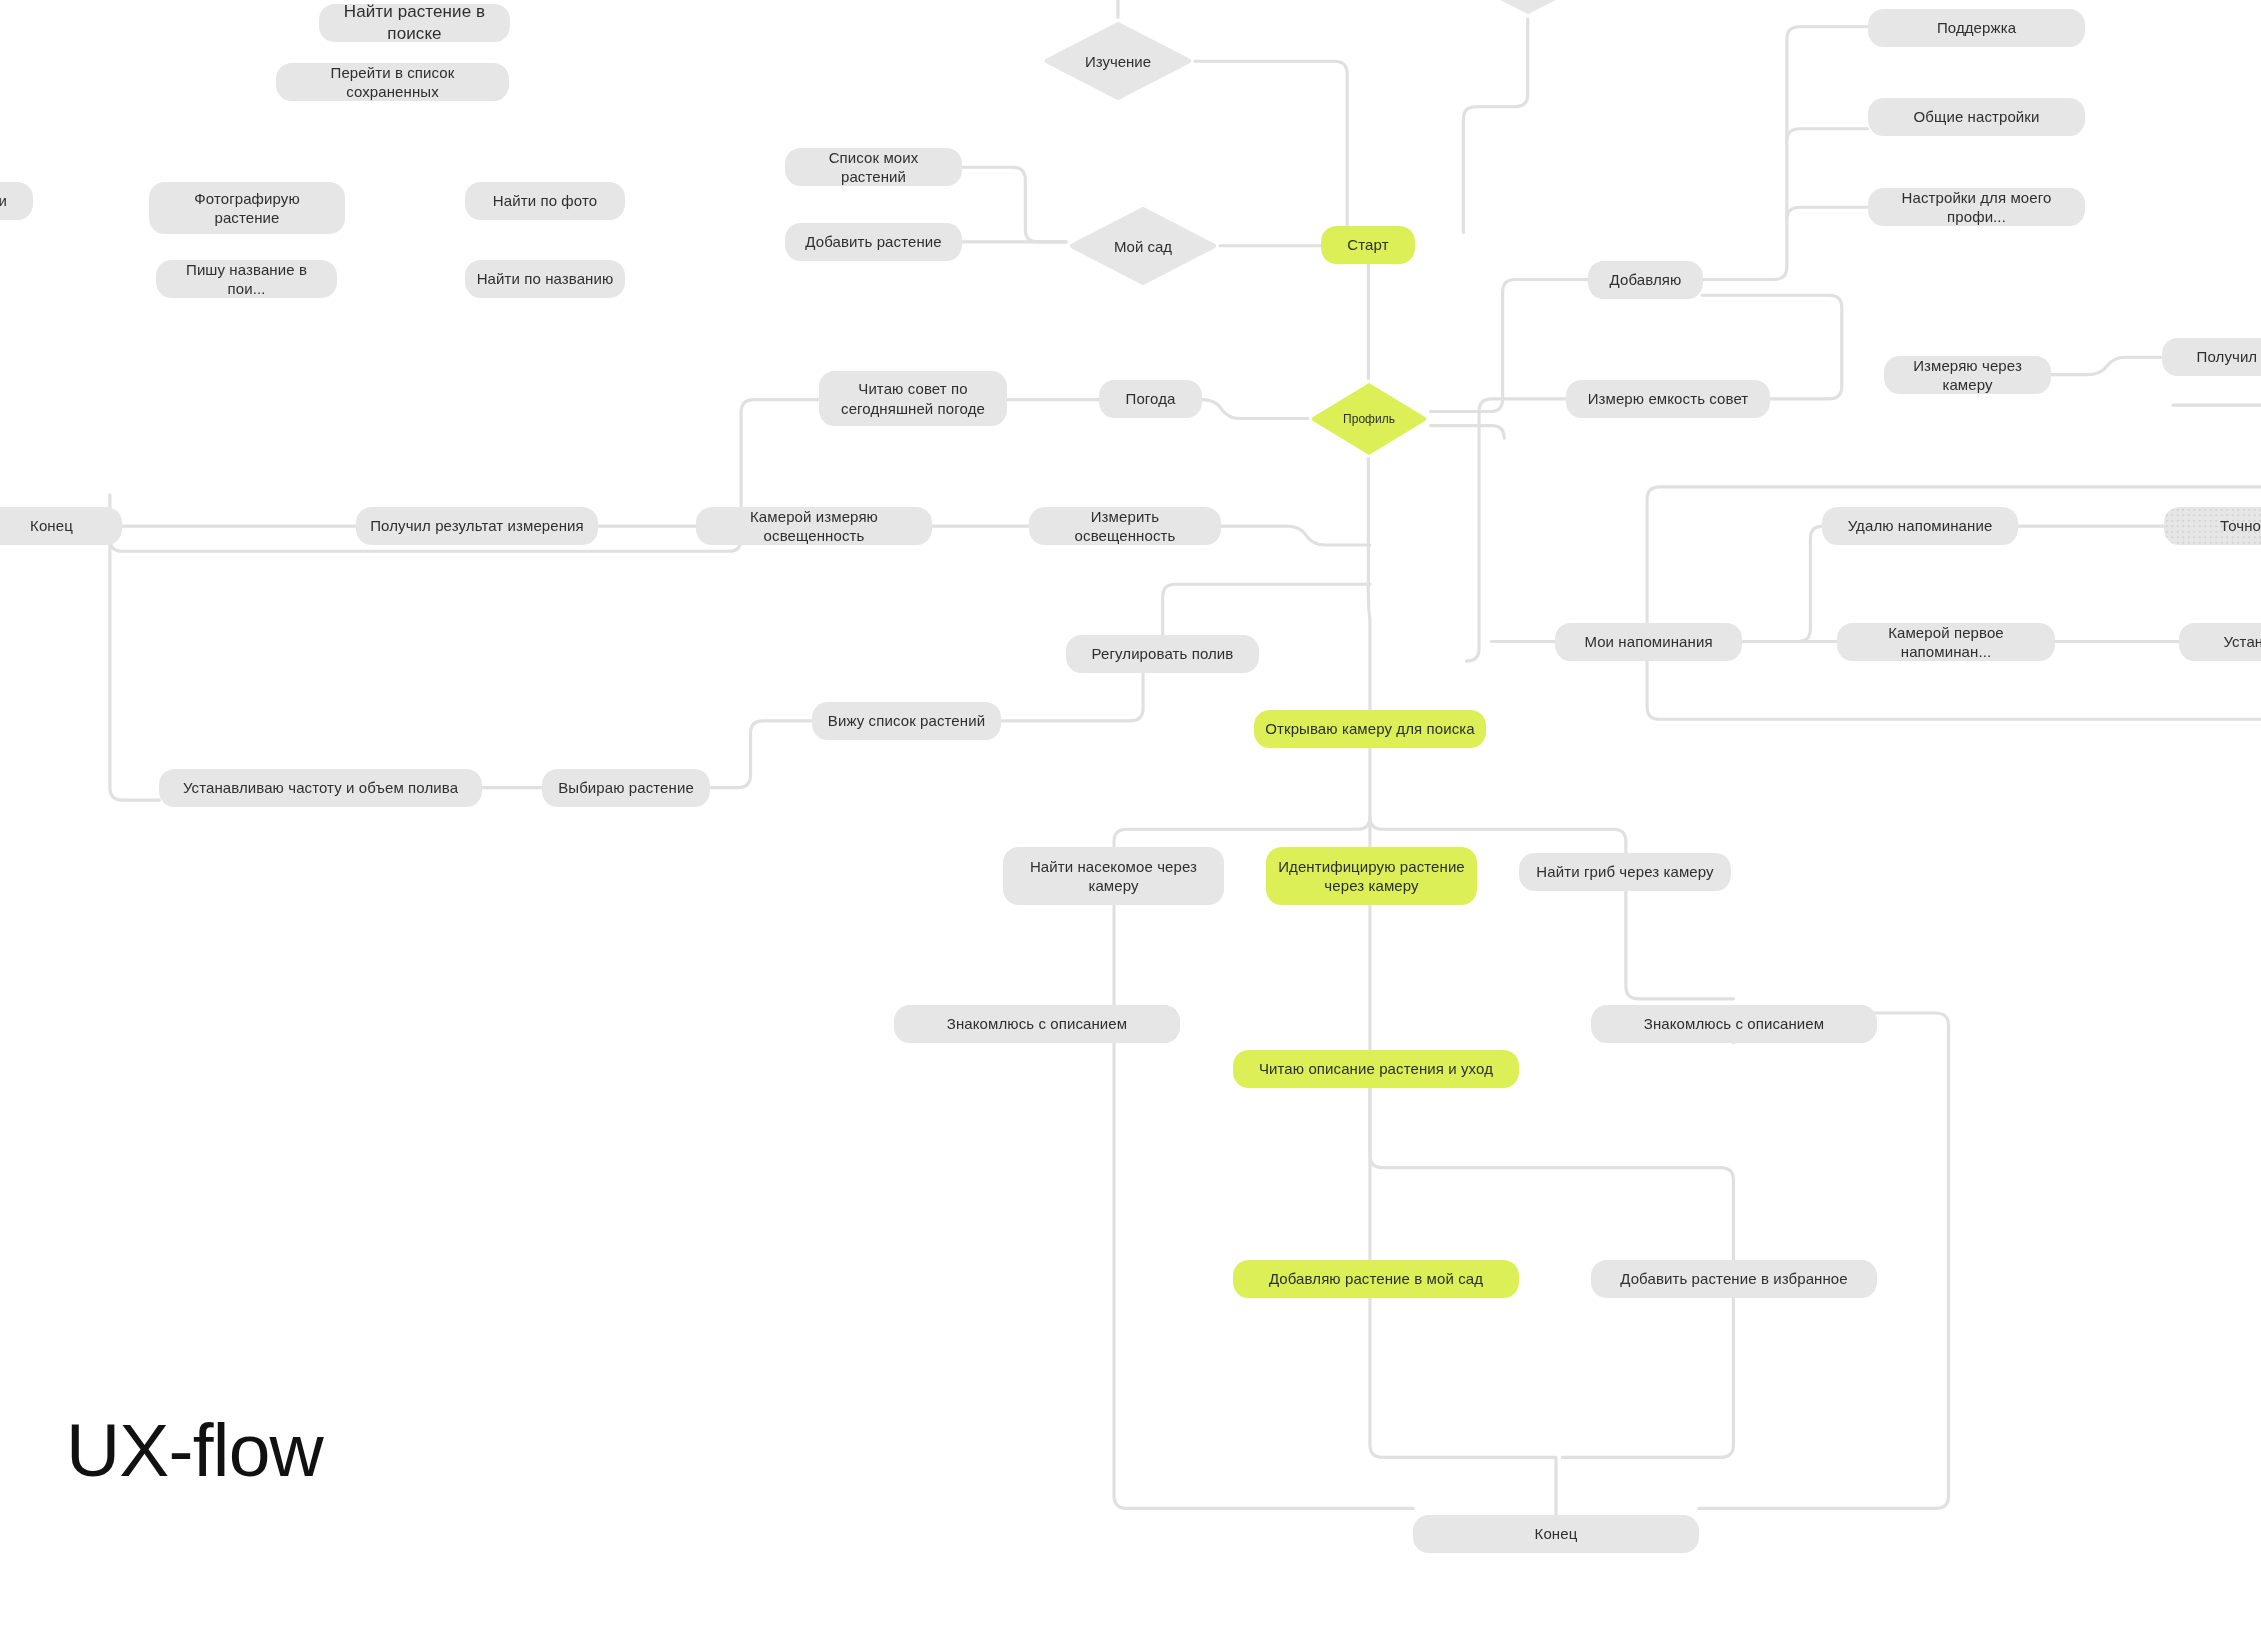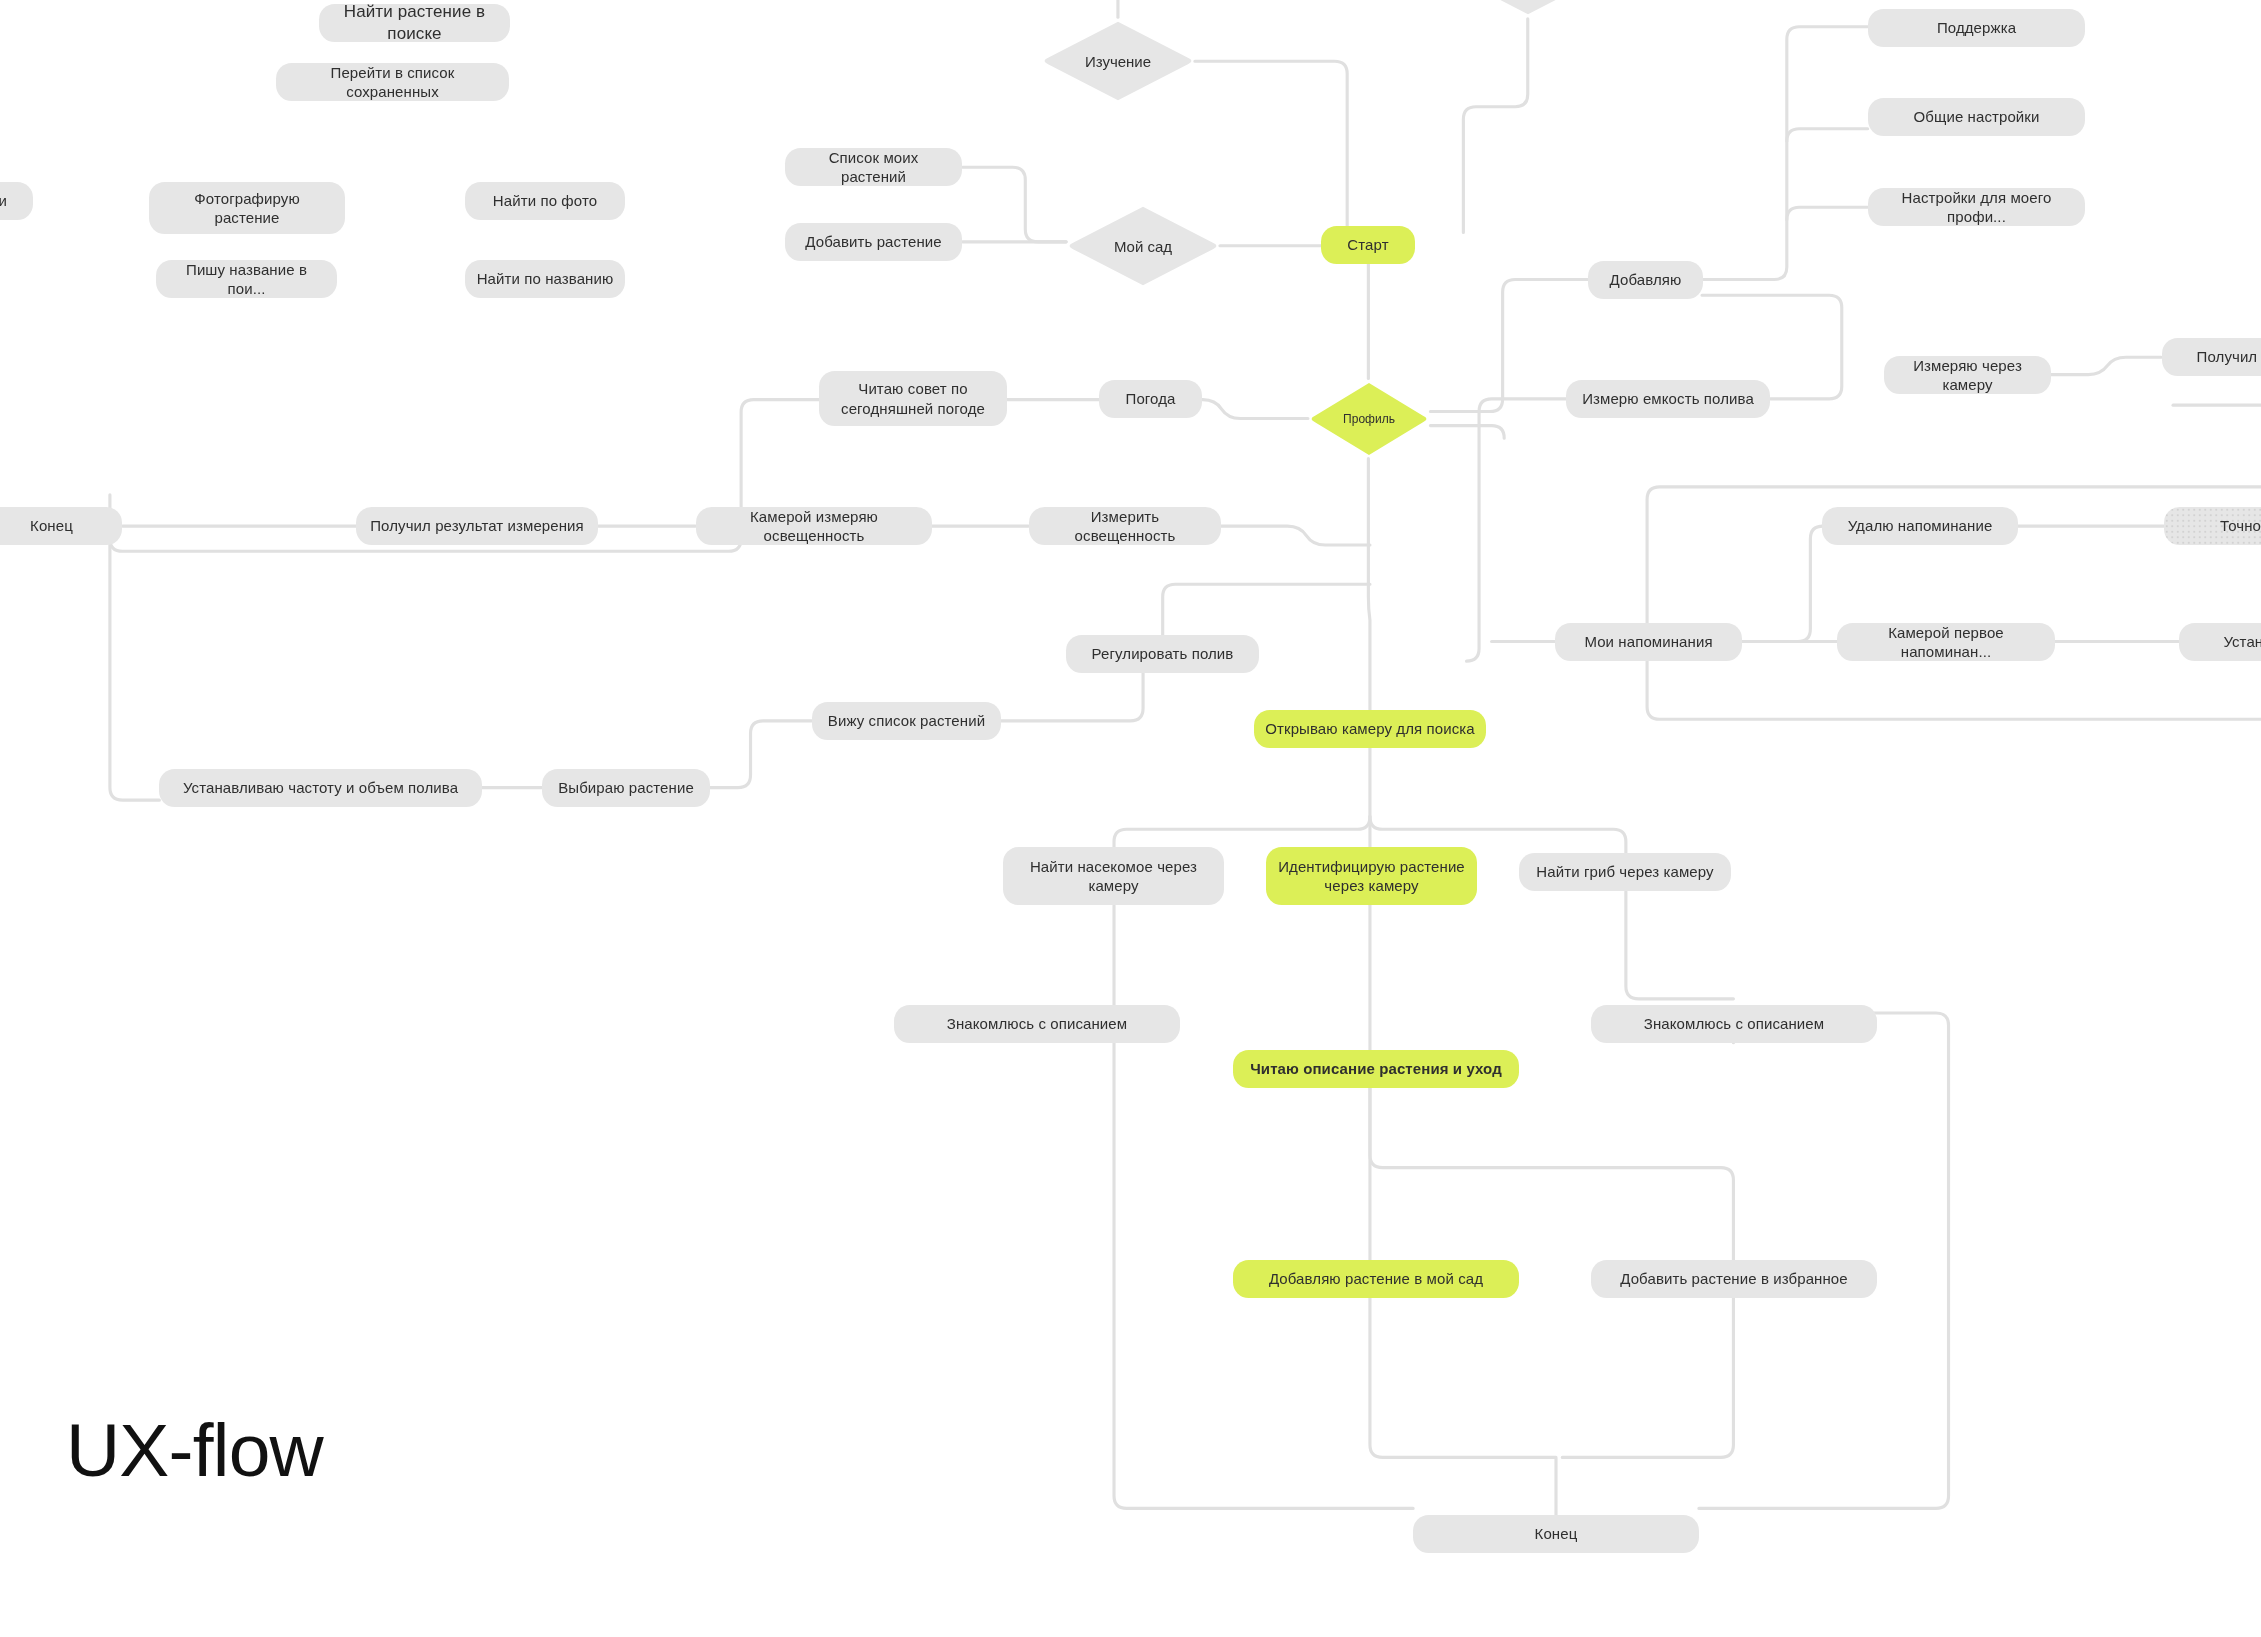--- a/index.html
+++ b/index.html
@@ -184,21 +184,21 @@
         <span style="white-space: pre-line;">Старт</span>
       </div>
       <div class="node rect" style="left: 819px; top: 371px; width: 188px; height: 55px; font-size: 15px;">
         <span style="white-space: pre-line;">Читаю совет по
 сегодняшней погоде</span>
       </div>
       <div class="node rect" style="left: 1099px; top: 380px; width: 103px; height: 38px; font-size: 15px;">
         <span style="white-space: pre-line;">Погода</span>
       </div>
       <div class="node rect" style="left: 1566px; top: 380px; width: 204px; height: 38px; font-size: 15px;">
-        <span style="white-space: pre-line;">Измерю емкость полива</span>
+        <span style="white-space: pre-line;">Измерю емкость совет</span>
       </div>
       <div class="node rect" style="left: 1884px; top: 356px; width: 167px; height: 38px; font-size: 15px;">
         <span style="white-space: pre-line;">Измеряю через камеру</span>
       </div>
       <div class="node rect" style="left: 2162px; top: 338px; width: 165px; height: 38px; font-size: 15px;">
         <span style="white-space: pre-line;">Получил резу</span>
       </div>
       <div class="node rect" style="left: -19px; top: 507px; width: 141px; height: 38px; font-size: 15px;">
         <span style="white-space: pre-line;">Конец</span>
       </div>
@@ -251,21 +251,21 @@
       </div>
       <div class="node rect" style="left: 1519px; top: 853px; width: 212px; height: 38px; font-size: 15px;">
         <span style="white-space: pre-line;">Найти гриб через камеру</span>
       </div>
       <div class="node rect" style="left: 894px; top: 1005px; width: 286px; height: 38px; font-size: 15px;">
         <span style="white-space: pre-line;">Знакомлюсь с описанием</span>
       </div>
       <div class="node rect" style="left: 1591px; top: 1005px; width: 286px; height: 38px; font-size: 15px;">
         <span style="white-space: pre-line;">Знакомлюсь с описанием</span>
       </div>
-      <div class="node rect accent" style="left: 1233px; top: 1050px; width: 286px; height: 38px; font-size: 15px; background: rgb(220, 239, 87); font-weight: bold;">
+      <div class="node rect accent" style="left: 1233px; top: 1050px; width: 286px; height: 38px; font-size: 15px; background: rgb(220, 239, 87);">
         <span style="white-space: pre-line;">Читаю описание растения и уход</span>
       </div>
       <div class="node rect accent" style="left: 1233px; top: 1260px; width: 286px; height: 38px; font-size: 15px; background: rgb(220, 239, 87);">
         <span style="white-space: pre-line;">Добавляю растение в мой сад</span>
       </div>
       <div class="node rect" style="left: 1591px; top: 1260px; width: 286px; height: 38px; font-size: 15px;">
         <span style="white-space: pre-line;">Добавить растение в избранное</span>
       </div>
       <div class="node rect" style="left: 1413px; top: 1515px; width: 286px; height: 38px; font-size: 15px;">
         <span style="white-space: pre-line;">Конец</span>

